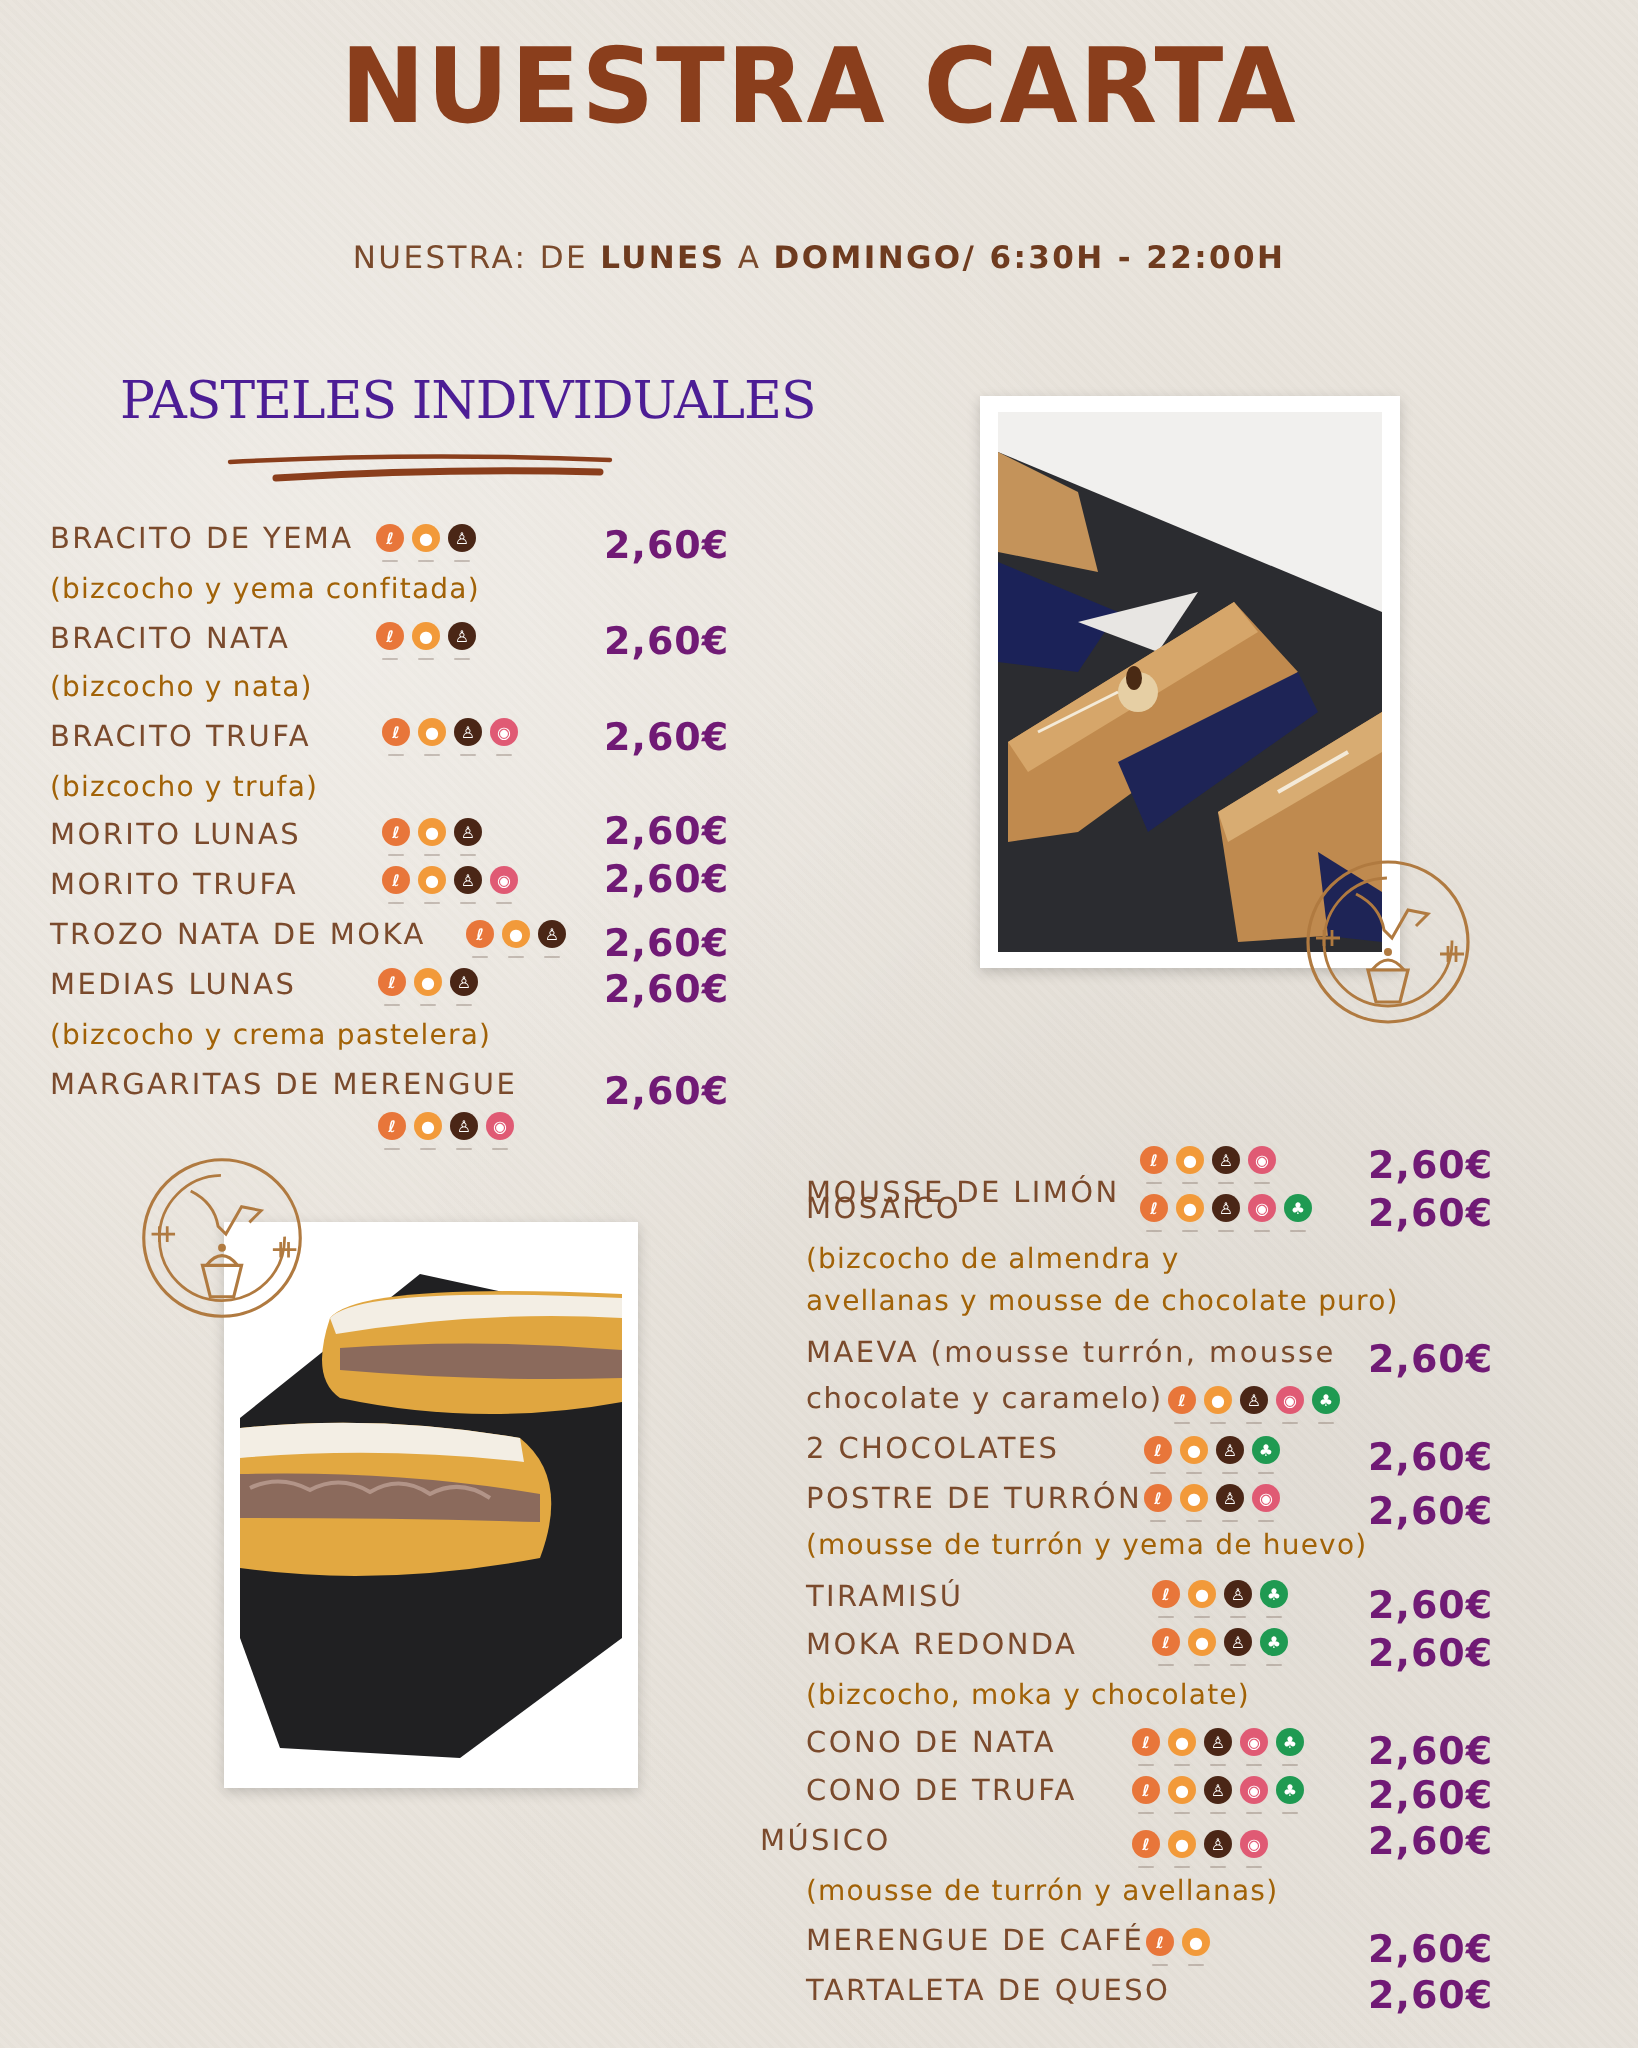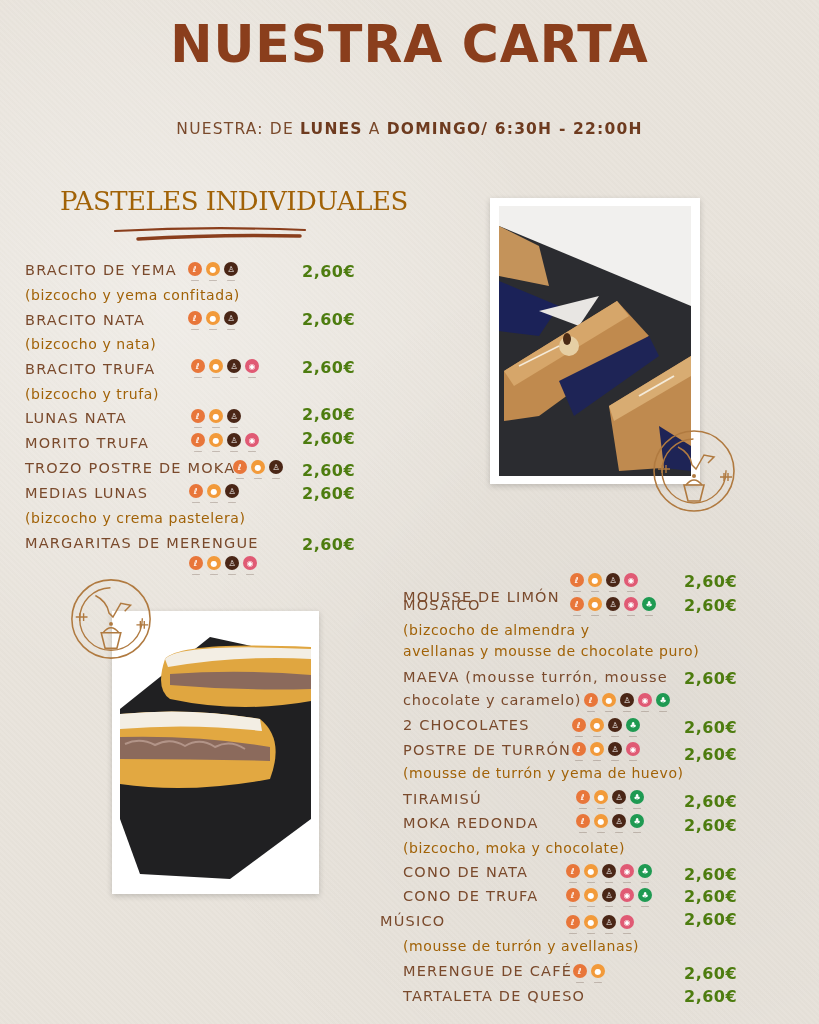--- a/index.html
+++ b/index.html
@@ -18,32 +18,32 @@
     font-family:"DejaVu Sans", sans-serif; font-weight:bold;
     font-size:52px; letter-spacing:1px; color:#8a3e1c; transform:scaleX(0.97);
   }
   .hours {
     position:absolute; left:0; top:120px; width:819px; text-align:center;
     font-size:15.5px; letter-spacing:1.2px; color:#7a4a2c;
   }
   .hours b { font-weight:bold; color:#6e3b1f;text-align:right; }
   .section-title {
     position:absolute; left:60px; top:186px;
-    font-family:"DejaVu Serif", serif; font-size:26px; color:#a16207;
+    font-family:"DejaVu Serif", serif; font-size:26px; color:#4c1d95;
     letter-spacing:-0.5px;
     text-align:center;
   }
   .underline { position:absolute; left:110px; top:222px; }
   .item {
     position:absolute; font-size:14.5px; letter-spacing:1.2px; color:#7a4a2c;
     white-space:nowrap;
   }
   .desc { position:absolute; font-size:14px; letter-spacing:0.6px; color:#a16207; white-space:nowrap; }
   .price {
-    position:absolute; font-size:16px; font-weight:bold; color:#4d7c0f; letter-spacing:0.5px;
+    position:absolute; font-size:19px; font-weight:bold; color:#701a75; letter-spacing:0.5px;
   }
   .icons { position:absolute; display:flex; gap:4px; }
   .al {
     width:14px; height:14px; border-radius:50%; position:relative;
     display:flex; align-items:center; justify-content:center;
     font-size:8px; color:#fff; font-weight:bold;
   }
   .al::after {
     content:""; position:absolute; left:3px; right:3px; bottom:-5px; height:1.5px;
     background:rgba(120,100,90,0.35); border-radius:1px;
@@ -97,40 +97,40 @@
       <div class="desc" style="left: 25px; top: 386px;">(bizcocho y trufa)</div>
       <div class="icons" style="left: 191px; top: 359px;">
         <span class="al gluten">ℓ</span>
         <span class="al huevo">●</span>
         <span class="al lacteos">♙</span>
         <span class="al frutos">◉</span>
       </div>
       <div class="price" style="left: 302px; top: 358px;">2,60€</div>
     </div>
     <div>
-      <div class="item" style="left: 25px; top: 410px;">LUNAS NATA</div>
+      <div class="item" style="left: 25px; top: 410px;">MORITO LUNAS</div>
       <div class="icons" style="left: 191px; top: 409px;">
         <span class="al gluten">ℓ</span>
         <span class="al huevo">●</span>
         <span class="al lacteos">♙</span>
       </div>
       <div class="price" style="left: 302px; top: 405px;">2,60€</div>
     </div>
     <div>
       <div class="item" style="left: 25px; top: 435px;">MORITO TRUFA</div>
       <div class="icons" style="left: 191px; top: 433px;">
         <span class="al gluten">ℓ</span>
         <span class="al huevo">●</span>
         <span class="al lacteos">♙</span>
         <span class="al frutos">◉</span>
       </div>
       <div class="price" style="left: 302px; top: 429px;">2,60€</div>
     </div>
     <div>
-      <div class="item" style="left: 25px; top: 460px;">TROZO POSTRE DE MOKA</div>
+      <div class="item" style="left: 25px; top: 460px;">TROZO NATA DE MOKA</div>
       <div class="icons" style="left: 233px; top: 460px;">
         <span class="al gluten">ℓ</span>
         <span class="al huevo">●</span>
         <span class="al lacteos">♙</span>
       </div>
       <div class="price" style="left: 302px; top: 461px;">2,60€</div>
     </div>
     <div>
       <div class="item" style="left: 25px; top: 485px;">MEDIAS LUNAS</div>
       <div class="desc" style="left: 25px; top: 510px;">(bizcocho y crema pastelera)</div>

